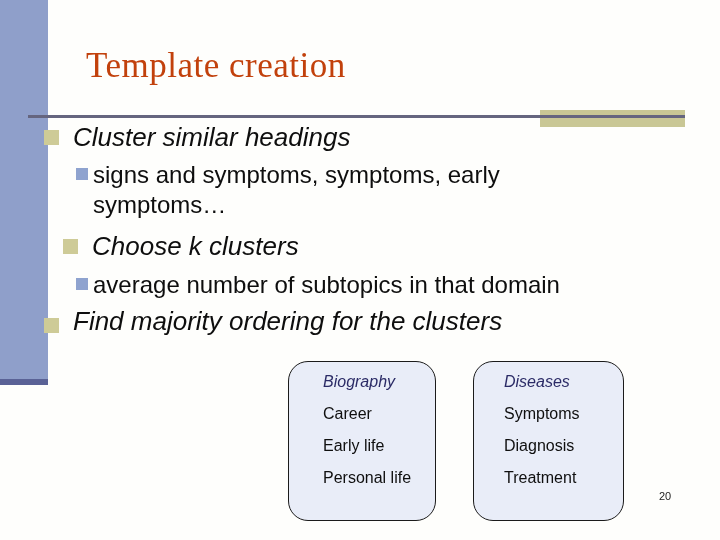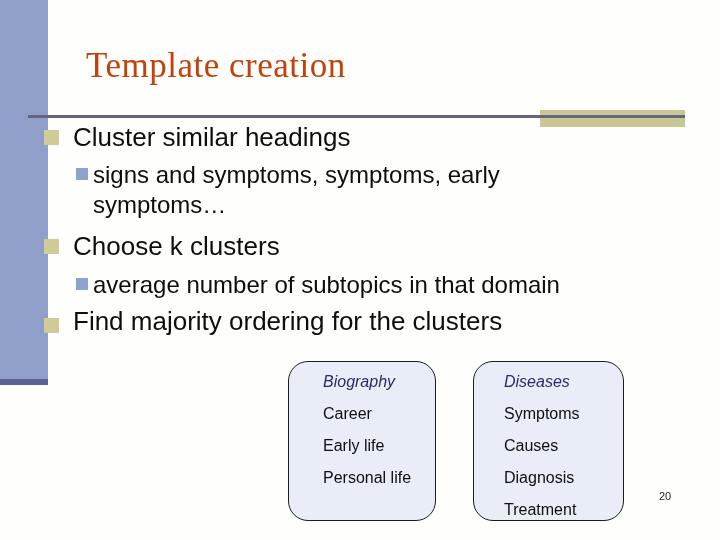--- a/index.html
+++ b/index.html
@@ -17,28 +17,28 @@
     position:absolute; left:86px; top:46px;
     font-family:"Liberation Serif", serif;
     font-size:35px; font-weight:400; color:#c2410c; letter-spacing:0.5px;
     white-space:nowrap;
   }
   .rule-accent { position:absolute; left:540px; top:110px; width:145px; height:17px; background:#c9c795; }
   .rule { position:absolute; left:28px; top:115px; width:657px; height:3px; background:#65657f; }
 
   
   .bullet-row { position:absolute; display:flex; align-items:flex-start; color:#0e0e0e; }
-  .bullet-row.l1 { left:44px; font-size:26px; line-height:31px; gap:14px; }
+  .bullet-row.l1 { left:44px; font-size:26px; line-height:31px; gap:14px;font-style:italic; }
   .bullet-row.l2 { left:76px; font-size:24px; line-height:30px; gap:5px; }
   .sq { flex:none; display:inline-block; }
   .sq-l1 { width:15px; height:15px; background:#cecb97; margin-top:8px; }
   .sq-l2 { width:12px; height:12px; background:#8fa3cf; margin-top:8px; }
   .r1 { top:122px; }
   .r2 { top:160px; width:480px; }
-  .r3 { top:231px; }
+  .r3 { top:231px;margin-left:19px; }
   .r4 { top:270px; }
   .r5 { top:306px;align-items:center; }
 
   
   .box {
     position:absolute; top:361px; height:160px; box-sizing:border-box;
     background:#e9edf8; border:1.5px solid #1b1b1b; border-radius:20px;
     padding:4px 0 0 30px;
   }
   .box1 { left:288px; width:148px;padding-left:34px; }
@@ -92,20 +92,19 @@
   <div class="box box1">
     <div class="box-header">Biography</div>
     <div class="box-item">Career</div>
     <div class="box-item">Early life</div>
     <div class="box-item">Personal life</div>
   </div>
 
   <div class="box box2">
     <div class="box-header">Diseases</div>
     <div class="box-item">Symptoms</div>
-    <div class="box-item">Causes</div>
     <div class="box-item">Diagnosis</div>
     <div class="box-item">Treatment</div>
   </div>
 
   <div class="page-number">20</div>
 
 </div>
 
 </body></html>

